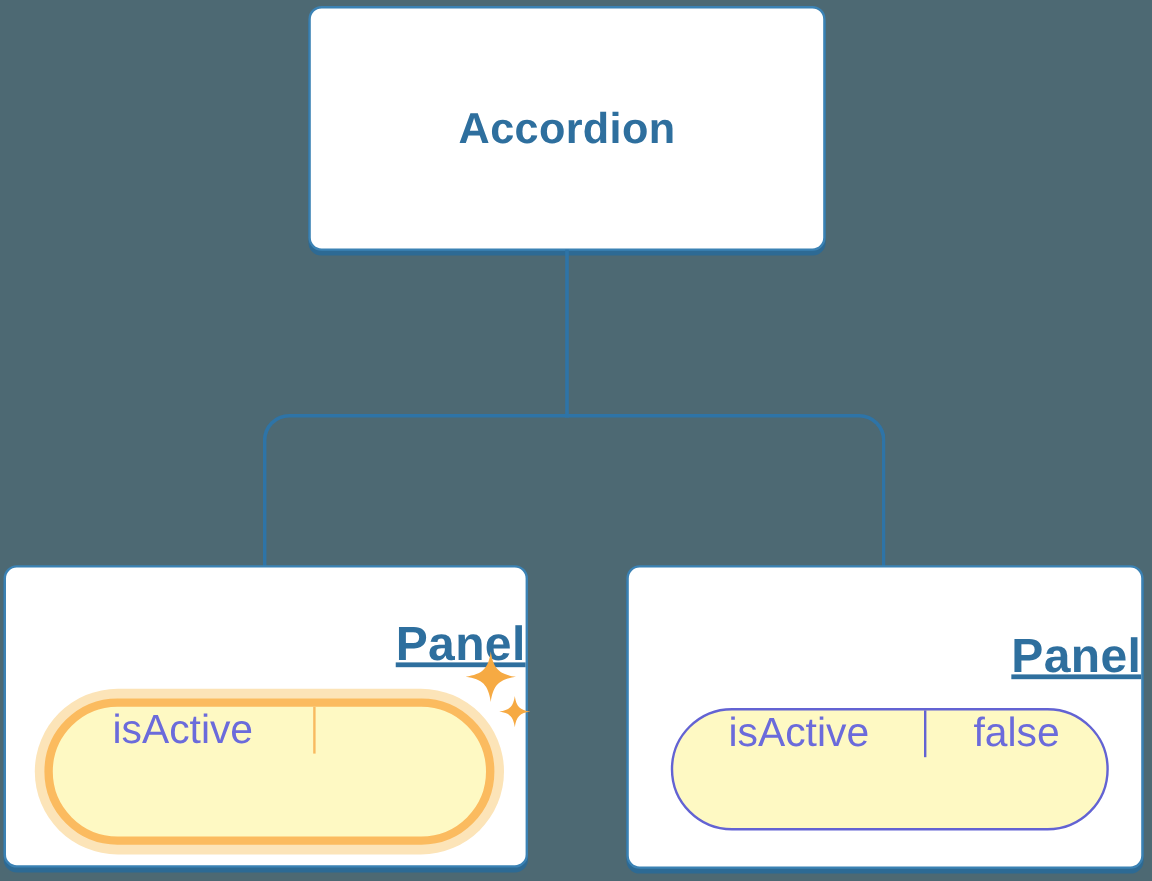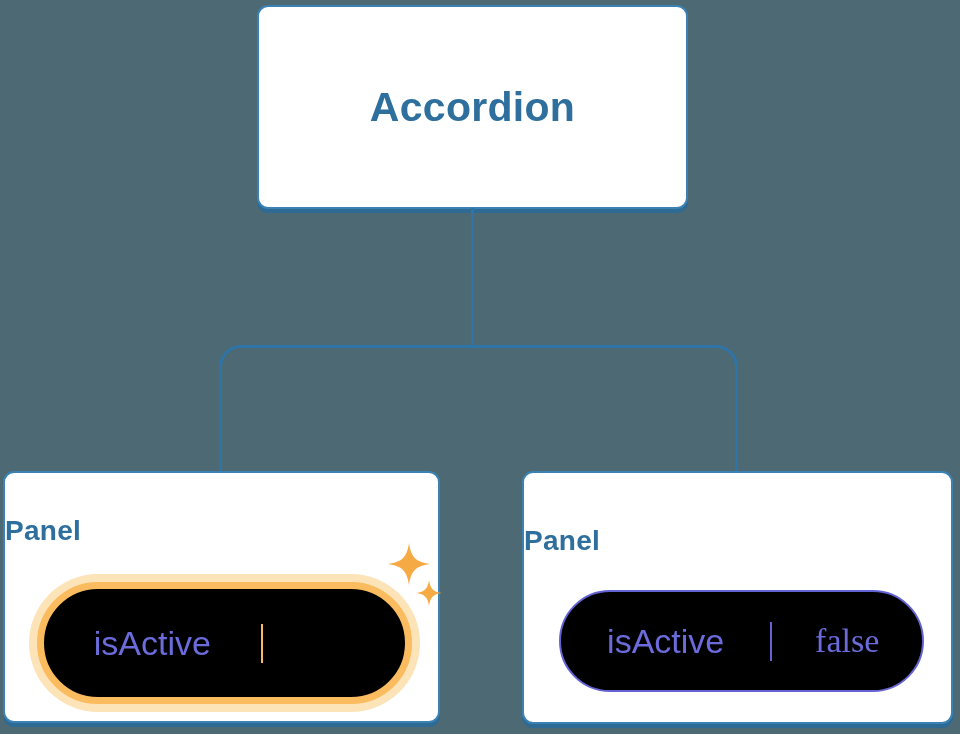--- a/index.html
+++ b/index.html
@@ -9,61 +9,61 @@
   }
   
   .node{
     position:absolute;background:#ffffff;
     border:2.5px solid #3b82b4;border-radius:11px;
     box-shadow:0 4px 0 #2d6a94;box-sizing:border-box;
   }
   .node-accordion{left:257px;top:5px;width:431px;height:204px;
     display:flex;align-items:center;justify-content:center;}
   .node-title{color:#2e6f9e;font-weight:600;letter-spacing:.3px;}
-  .node-accordion .node-title{font-size:41px;}
+  .node-accordion .node-title{font-size:36px;}
   .panel-title{
-    position:absolute;left:0;width:100%;text-align:left;
-    color:#2e6f9e;font-weight:600;font-size:28px;letter-spacing:.3px;
+    position:absolute;left:0;width:100%;text-align:right;
+    color:#2e6f9e;font-weight:600;font-size:40px;letter-spacing:.3px;text-decoration:underline;
   }
   .node-panel-left{left:3px;top:471px;width:437px;height:252px;}
   .node-panel-right{left:522px;top:471px;width:431px;height:253px;}
   .node-panel-left .panel-title{top:42px;}
   .node-panel-right .panel-title{top:52px;}
   
   .trunk{
     position:absolute;left:471px;top:208px;width:3px;height:140px;
     background:#2e74a7;
   }
   .bracket{
     position:absolute;left:219px;top:345px;width:519px;height:127px;
     border-top:3px solid #2e74a7;border-left:3px solid #2e74a7;
     border-right:3px solid #2e74a7;border-radius:22px 22px 0 0;
     box-sizing:border-box;
   }
   
   .pill{
-    position:absolute;display:flex;align-items:center;
-    background:#000000;box-sizing:border-box;
+    position:absolute;display:flex;align-items:flex-start;
+    background:#fef9c3;box-sizing:border-box;
   }
   .pill-cell{
     display:flex;align-items:center;justify-content:center;
     font-size:34px;color:#6b6bdb;
   }
   .pill-active{
     left:32px;top:109px;width:375px;height:122px;border-radius:61px;
     border:7px solid #fbbb5f;box-shadow:0 0 0 8px #fce4b8;
   }
   .pill-active .cell-key{flex:0 0 60%;border-right:2px solid #f8ba60;}
   .pill-active .cell-val{flex:1;font-weight:700;color:#5656d6;}
   .pill-inactive{
     left:35px;top:117px;width:365px;height:102px;border-radius:51px;
     border:2px solid #6363d3;
   }
   .pill-inactive .cell-key{flex:0 0 58%;border-right:2px solid #6363d3;}
-  .pill-inactive .cell-val{flex:1;font-family:Liberation Serif, serif;}
+  .pill-inactive .cell-val{flex:1;}
   
   .sparkles{position:absolute;left:378px;top:64px;width:62px;height:74px;}
 </style>
 </head>
 <body>
 
 <div class="canvas">
 
   <div class="node node-accordion">
     <span class="node-title">Accordion</span>

